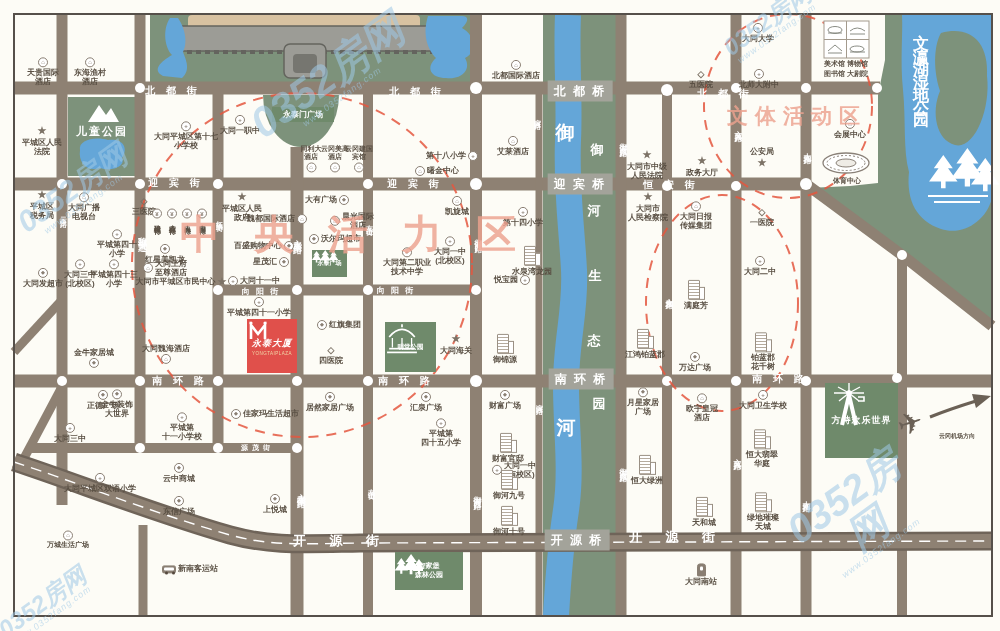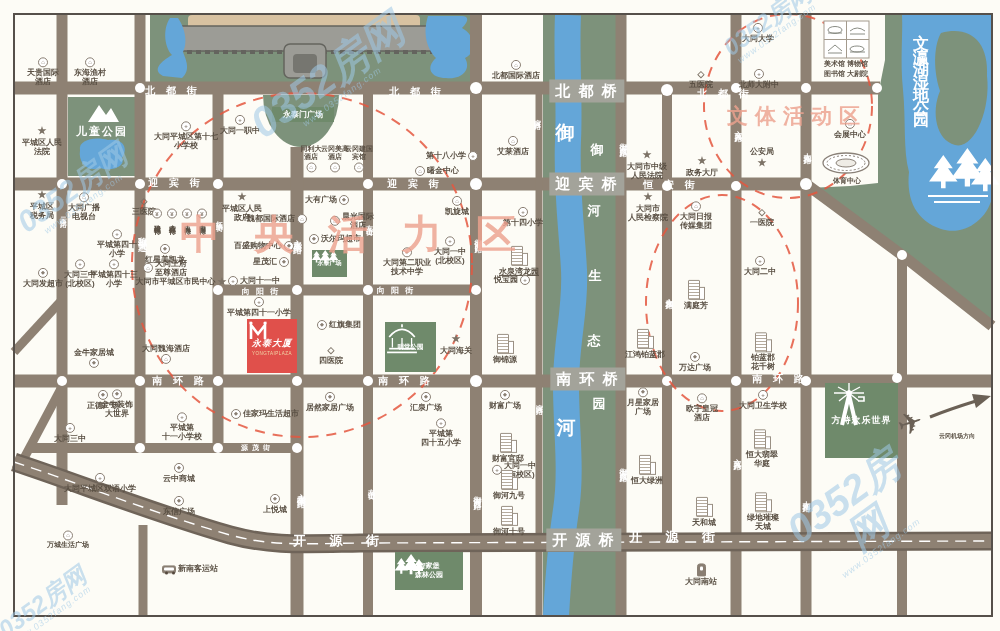--- a/index.html
+++ b/index.html
@@ -38,21 +38,21 @@
   .ic-bus::before{content:"";position:absolute;bottom:-2px;left:2px;width:3px;height:3px;border-radius:50%;
           background:#55493e;box-shadow:7px 0 0 #55493e;}
   .ic-train{width:9px;height:13px;background:#897e72;border-radius:3px 3px 1px 1px;position:relative;}
   .ic-train::after{content:"";position:absolute;left:2px;right:2px;top:2px;height:4px;background:#fff;border-radius:1px;}
 
   
   .st-h{position:absolute;transform:translate(-50%,-50%);color:#fff;font-weight:bold;white-space:nowrap;}
   .st-v{position:absolute;transform:translate(-50%,-50%);color:#fff;font-weight:bold;
         writing-mode:vertical-rl;letter-spacing:2px;white-space:nowrap;}
   .bridge{position:absolute;transform:translate(-50%,-50%);background:#a3a39a;color:#fff;font-weight:bold;
-        font-size:15px;letter-spacing:2px;padding:2px 6px;white-space:nowrap;margin-left:7px;}
+        font-size:12px;letter-spacing:2px;padding:2px 6px;white-space:nowrap;}
 
   
   .zone{position:absolute;transform:translateY(-50%);color:#eda28f;opacity:.82;font-weight:bold;white-space:nowrap;}
 
   
   .rv{position:absolute;transform:translate(-50%,-50%);color:#fff;font-weight:bold;}
   .lake-name{position:absolute;writing-mode:vertical-rl;color:#fff;font-weight:bold;
         font-size:16px;letter-spacing:13px;}
 
   
@@ -427,21 +427,21 @@
 技术中学</span>
       </div>
       <div class="poi" style="left: 457px; top: 206px;">
         <span class="ic ic-hotel"></span>
         <span class="poi-label">凯旋城</span>
       </div>
       <div class="poi" style="left: 523px; top: 217px;">
         <span class="ic ic-school"></span>
         <span class="poi-label">第十四小学</span>
       </div>
-      <div class="poi" style="left: 519px; top: 261px; text-decoration: underline;">
+      <div class="poi" style="left: 532px; top: 261px;">
         <span class="ic ic-bld"></span>
         <span class="poi-label">水泉湾龙园</span>
       </div>
       <div class="poi ip-right" style="left: 512px; top: 280px;">
         <span class="ic ic-school"></span>
         <span class="poi-label">悦宝园</span>
       </div>
       <div class="poi" style="left: 259px; top: 307px;">
         <span class="ic ic-school"></span>
         <span class="poi-label">平城第四十一小学</span>

